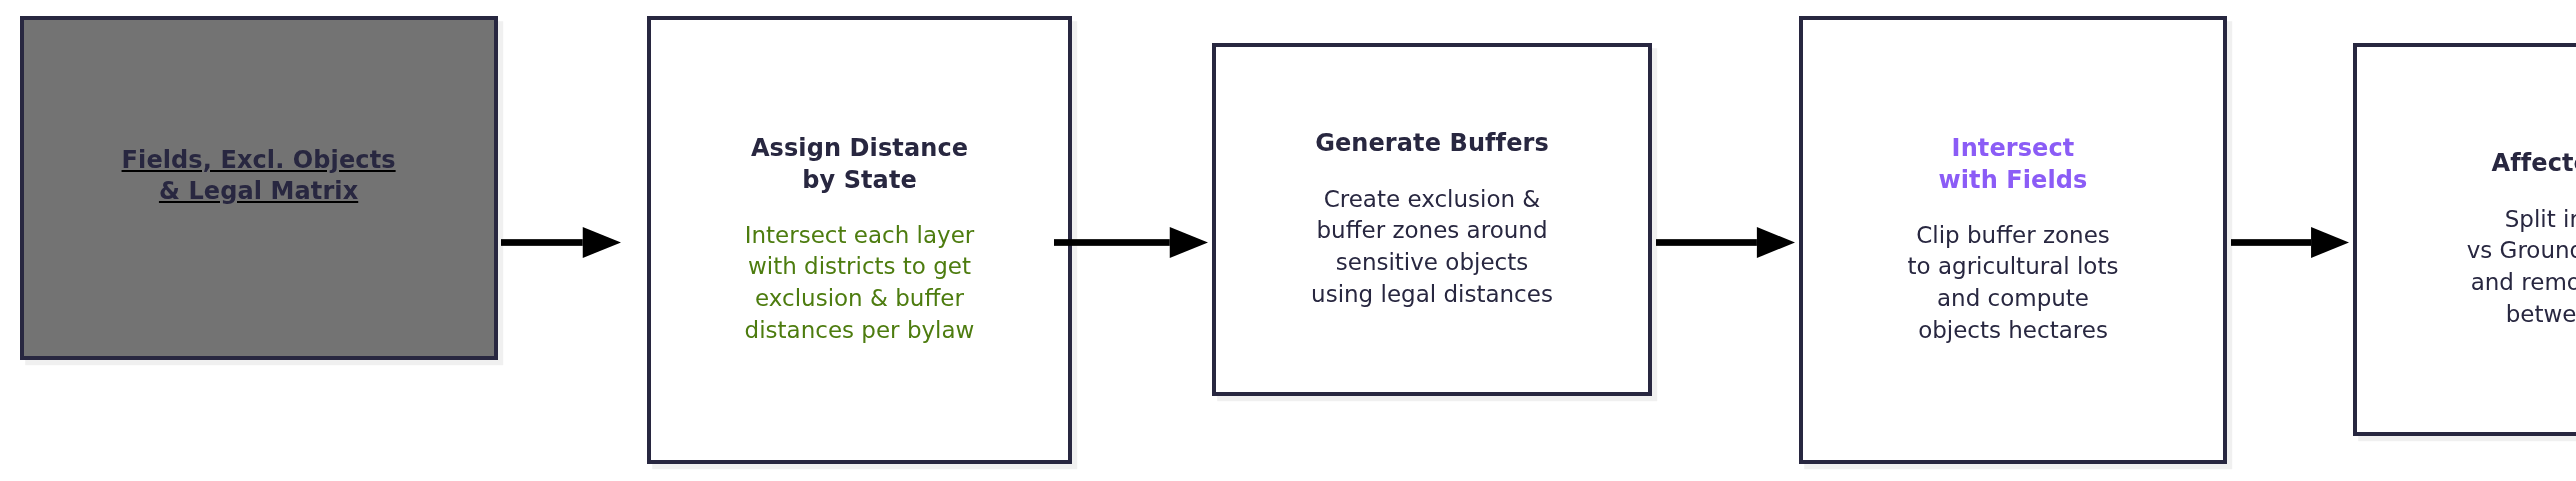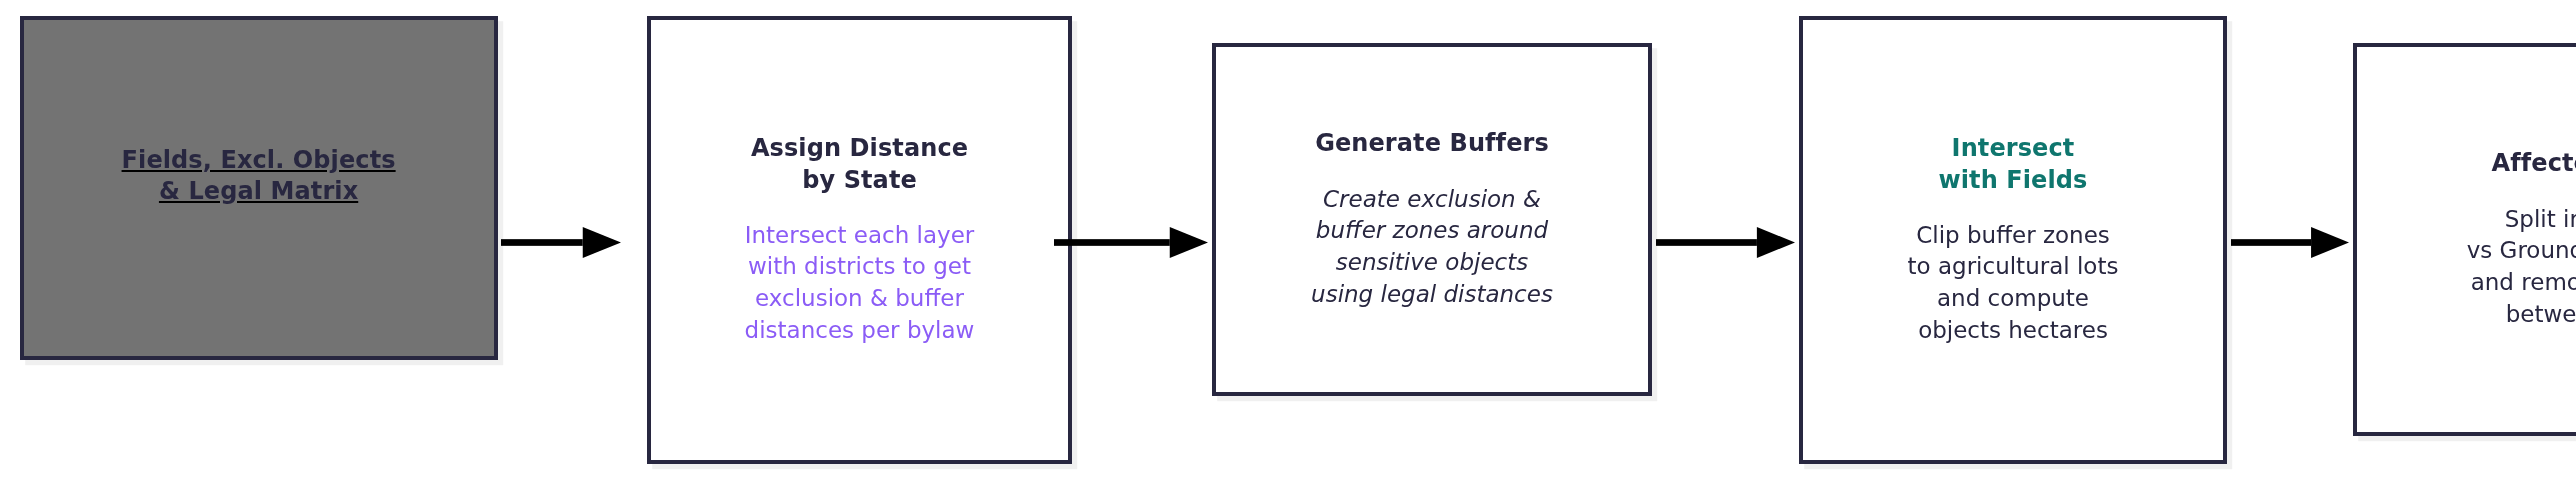--- a/index.html
+++ b/index.html
@@ -71,35 +71,35 @@
 <div id="canvas" style="width: 3429px; height: 482px; background: rgb(255, 255, 255);">
     <div class="node" style="left: 19.6px; top: 16px; width: 478px; height: 344px; border-color: rgb(40, 39, 64); background: #737373; box-shadow: rgba(0, 0, 0, 0.06) 5.2px 5.2px 0px 0px; text-decoration: underline;">
       <div class="node-title" style="color: rgb(40, 39, 64);">Fields, Excl. Objects
 &amp; Legal Matrix</div>
       <span class="spacer"></span>
     </div>
     <div class="node" style="left: 647px; top: 16px; width: 425px; height: 448px; border-color: rgb(40, 39, 64); background: rgb(255, 255, 255); box-shadow: rgba(0, 0, 0, 0.06) 5.2px 5.2px 0px 0px;">
       <div class="node-title" style="color: rgb(40, 39, 64);">Assign Distance
 by State</div>
       <span class="spacer"></span>
-      <div class="node-body" style="color: #8b5cf6;">Intersect each layer
+      <div class="node-body" style="color: #4d7c0f;">Intersect each layer
 with districts to get
 exclusion &amp; buffer
 distances per bylaw</div>
     </div>
     <div class="node" style="left: 1212px; top: 43px; width: 440px; height: 353px; border-color: rgb(40, 39, 64); background: rgb(255, 255, 255); box-shadow: rgba(0, 0, 0, 0.06) 5.2px 5.2px 0px 0px;">
       <div class="node-title" style="color: rgb(40, 39, 64);">Generate Buffers</div>
       <span class="spacer"></span>
-      <div class="node-body" style="color: rgb(40, 39, 64); font-style: italic;">Create exclusion &amp;
+      <div class="node-body" style="color: rgb(40, 39, 64);">Create exclusion &amp;
 buffer zones around
 sensitive objects
 using legal distances</div>
     </div>
     <div class="node" style="left: 1799px; top: 16px; width: 428px; height: 448px; border-color: rgb(40, 39, 64); background: rgb(255, 255, 255); box-shadow: rgba(0, 0, 0, 0.06) 5.2px 5.2px 0px 0px;">
-      <div class="node-title" style="color: #0f766e;">Intersect
+      <div class="node-title" style="color: #8b5cf6;">Intersect
 with Fields</div>
       <span class="spacer"></span>
       <div class="node-body" style="color: rgb(40, 39, 64);">Clip buffer zones
 to agricultural lots
 and compute
 objects hectares</div>
     </div>
     <div class="node" style="left: 2353px; top: 43px; width: 479px; height: 393px; border-color: rgb(40, 39, 64); background: rgb(255, 255, 255); box-shadow: rgba(0, 0, 0, 0.06) 5.2px 5.2px 0px 0px;">
       <div class="node-title" style="color: rgb(40, 39, 64);">Affected Areas</div>
       <span class="spacer"></span>

